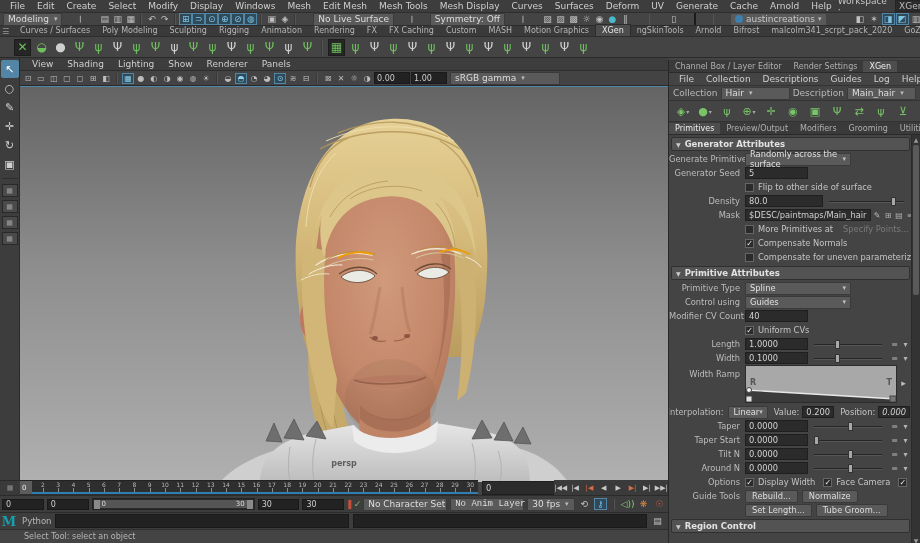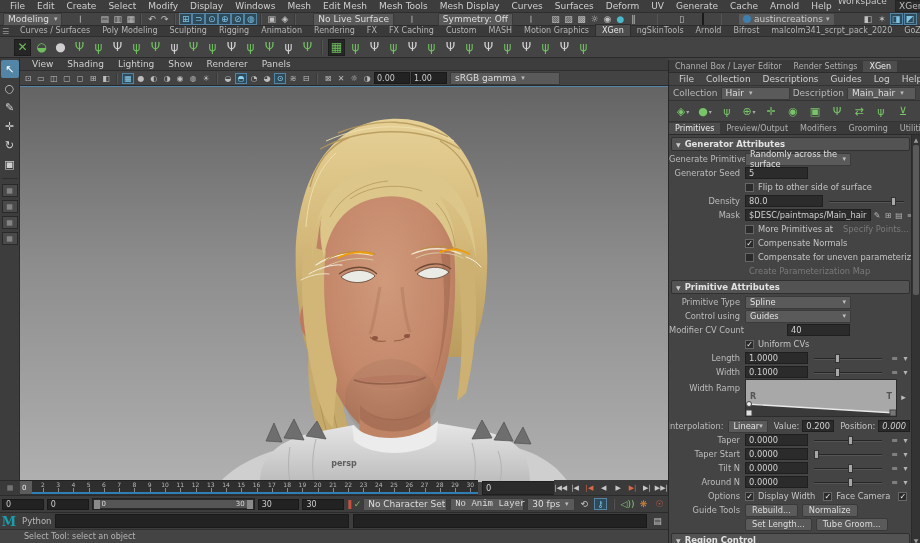--- a/index.html
+++ b/index.html
@@ -166,21 +166,21 @@
         <span class="ic active">◍</span>
         <span class="sep"></span>
         <span class="ic">▣</span>
         <span class="ic">◈</span>
         <span class="sep"></span>
       </span>
     <div class="dd" style="width:86px;">
       <span>No Live Surface</span>
     </div>
     <span class="collapse-arr">❙</span>
-    <div class="dd" style="width:78px;margin-left:8px;">
+    <div class="dd" style="width:78px;">
       <span>Symmetry: Off</span>
     </div>
     <span class="collapse-arr">❙</span>
     <span id="sl-render" style="display:flex;align-items:center;">
         <span class="ic">▧</span>
         <span class="ic">▨</span>
         <span class="ic">▩</span>
         <span class="ic">☼</span>
         <span class="ic">◉</span>
         <span class="ic teal">●</span>
@@ -502,45 +502,41 @@
           <div class="xrow">
             <span class="xlabel"></span>
             <span class="cb checked">✓</span>
             <span class="cb-text">Compensate Normals</span>
           </div>
           <div class="xrow">
             <span class="xlabel"></span>
             <span class="cb"></span>
             <span class="cb-text">Compensate for uneven parameterization</span>
           </div>
-          <div class="xrow">
-            <span class="xlabel"></span>
-            <span class="cb-text disabled-text">Create Parameterization Map</span>
-          </div>
           <div class="sec-hdr">
             <span class="tri">▼</span>
             <span>Primitive Attributes</span>
           </div>
           <div class="xrow">
             <span class="xlabel">Primitive Type</span>
             <div class="xdd">
               <span>Spline</span>
               <span class="arr">▾</span>
             </div>
           </div>
           <div class="xrow">
             <span class="xlabel">Control using</span>
             <div class="xdd">
               <span>Guides</span>
               <span class="arr">▾</span>
             </div>
           </div>
           <div class="xrow">
             <span class="xlabel">Modifier CV Count</span>
-            <div class="xfield" style="width: 55px; margin-left: 42px;">40</div>
+            <div class="xfield" style="width: 55px;">40</div>
           </div>
           <div class="xrow">
             <span class="xlabel"></span>
             <span class="cb checked">✓</span>
             <span class="cb-text">Uniform CVs</span>
           </div>
           <div class="xrow">
             <span class="xlabel">Length</span>
             <div class="xfield" style="width: 55px;">1.0000</div>
             <div class="slider">

